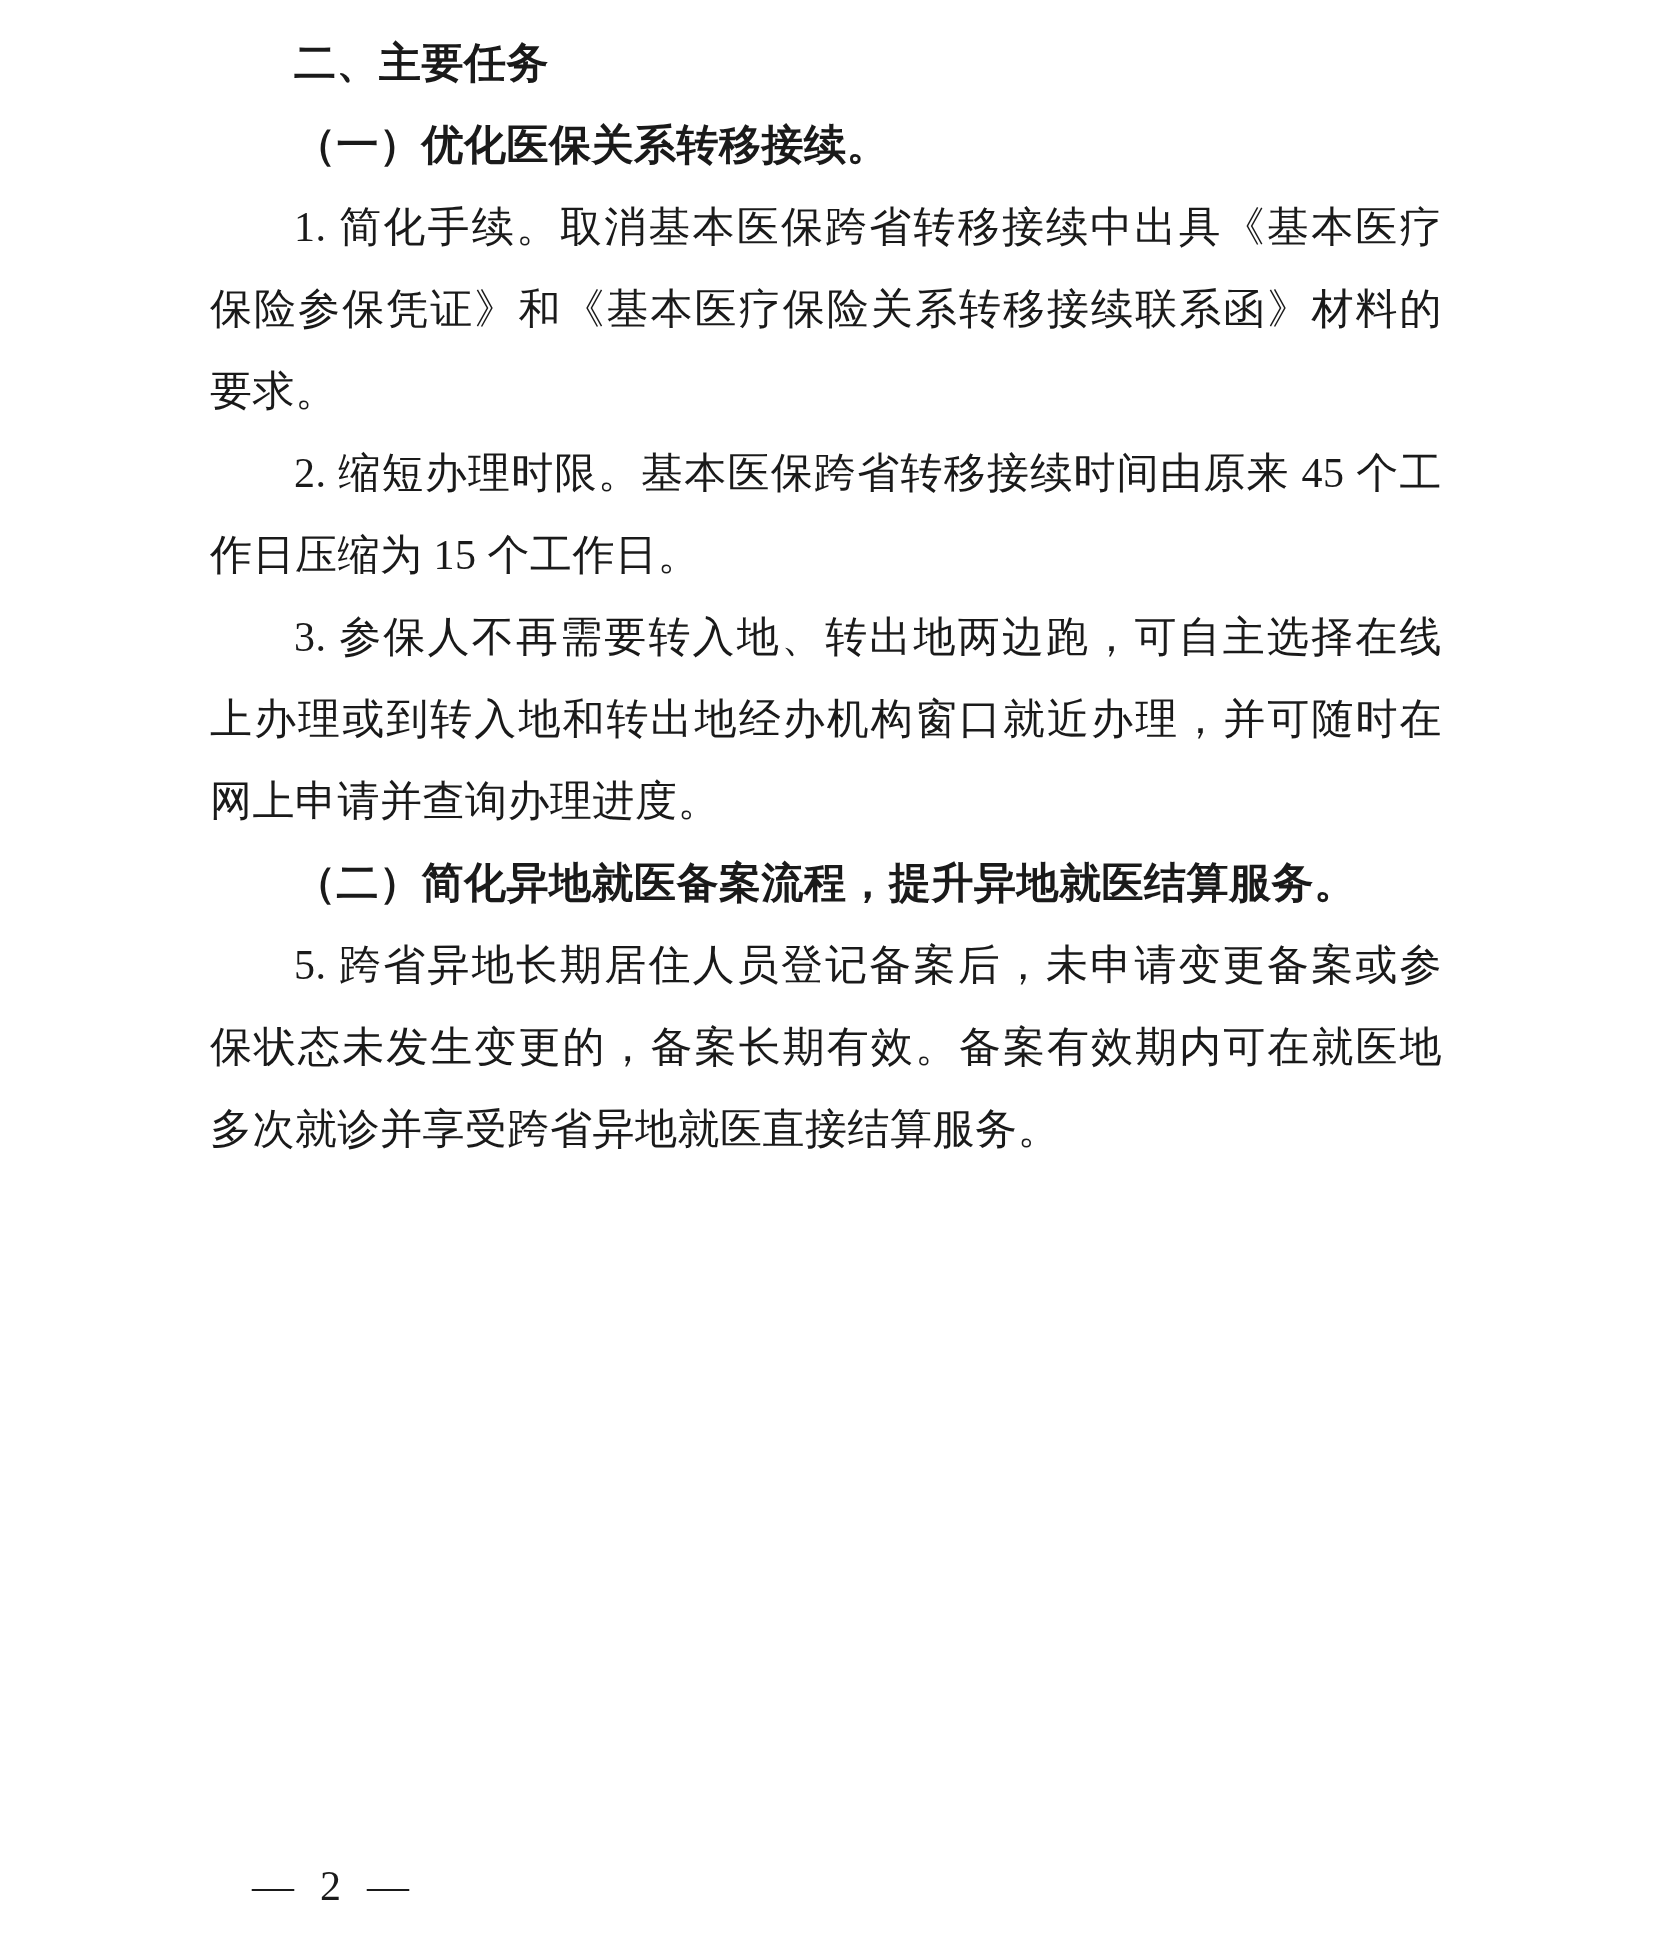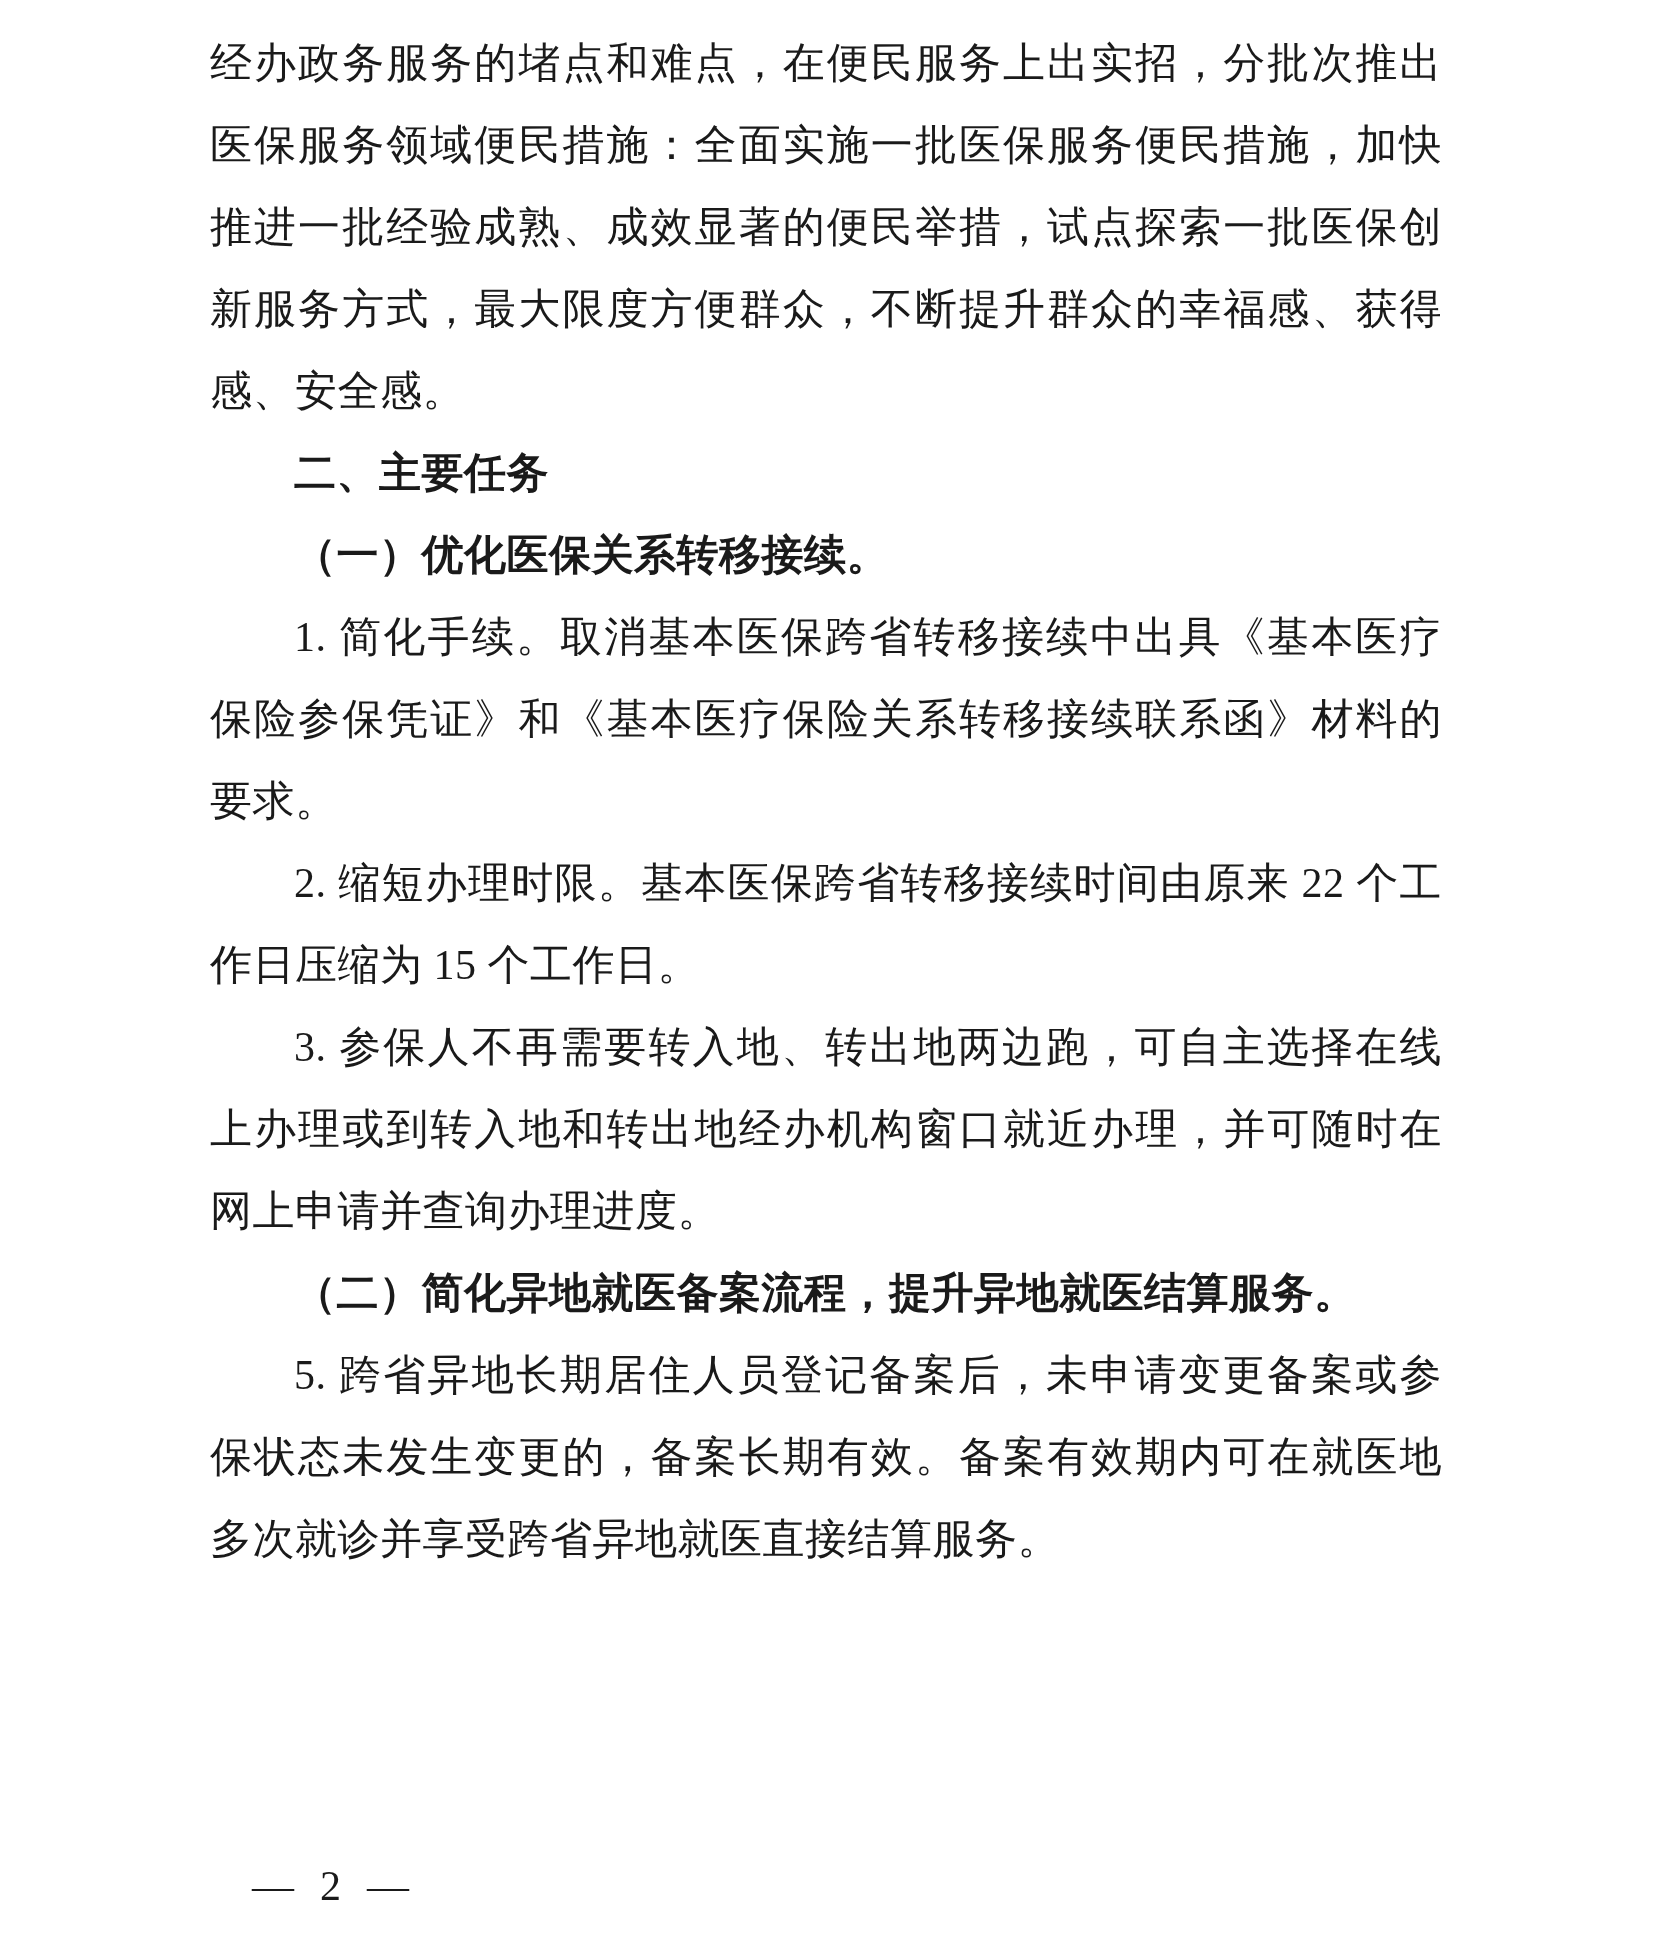--- a/index.html
+++ b/index.html
@@ -58,29 +58,28 @@
   .footer .dash { display: inline-block; }
   .footer .num  { display: inline-block; margin: 0 26px; }
 </style>
 </head>
 <body>
 
 <div class="page">
 
   <div class="content">
 
-    <p class="no-indent">经办政务服务的堵点和难点，在便民服务上出实招，分批次推出医保服务领域便民措施：全面实施一批医保服务便民措施，加快推进一批经验成熟、成效显著的便民举措，试点探索一批医保创新服务方式，最大限度方便群众，不断提升群众的幸福感、获得感、安全感。</p>
 
     <div class="h1">二、主要任务</div>
 
     <div class="h2">（一）优化医保关系转移接续。</div>
 
     <p>1. 简化手续。取消基本医保跨省转移接续中出具《基本医疗保险参保凭证》和《基本医疗保险关系转移接续联系函》材料的要求。</p>
 
-    <p>2. 缩短办理时限。基本医保跨省转移接续时间由原来 22 个工作日压缩为 15 个工作日。</p>
+    <p>2. 缩短办理时限。基本医保跨省转移接续时间由原来 45 个工作日压缩为 15 个工作日。</p>
 
     <p>3. 参保人不再需要转入地、转出地两边跑，可自主选择在线上办理或到转入地和转出地经办机构窗口就近办理，并可随时在网上申请并查询办理进度。</p>
 
     <div class="h2">（二）简化异地就医备案流程，提升异地就医结算服务。</div>
 
 
     <p>5. 跨省异地长期居住人员登记备案后，未申请变更备案或参保状态未发生变更的，备案长期有效。备案有效期内可在就医地多次就诊并享受跨省异地就医直接结算服务。</p>
 
   </div>
 

